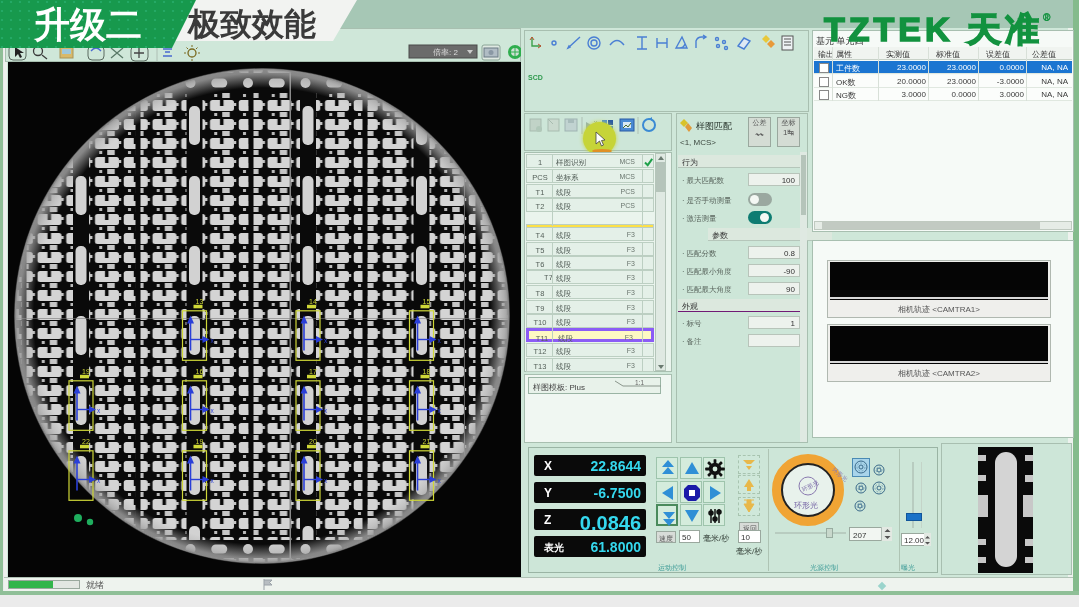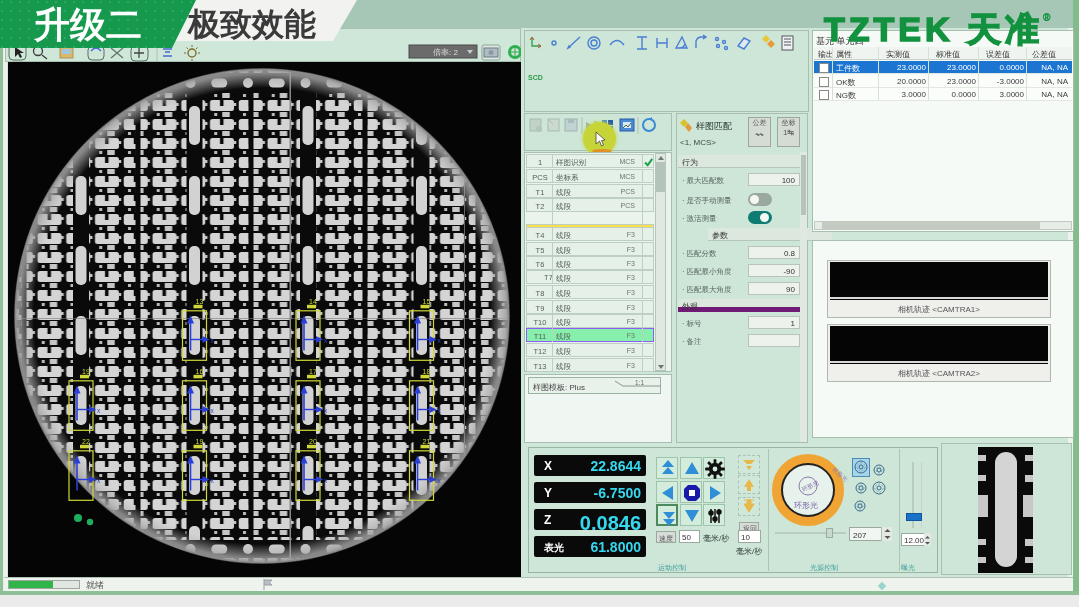--- a/index.html
+++ b/index.html
@@ -393,21 +393,21 @@
     </div>
     <div class="bx" style="left:552px;top:300px;width:1px;height:14px;background:#bccfc2;"></div>
     <div class="bx" style="left:642px;top:300px;width:1px;height:14px;background:#bccfc2;"></div>
     <div class="bx" style="left:526px;top:314px;width:128px;height:14px;background:#e4f0e8;border:1px solid #bccfc2;font-size:7.5px;color:#55605a;">
       <span class="abs" style="left:0;top:3px;width:26px;text-align:center;">T10</span>
       <span class="abs" style="left:29px;top:3px;">线段</span>
       <span class="abs" style="right:18px;top:3px;font-size:7px;color:#6a766e;">F3</span>
     </div>
     <div class="bx" style="left:552px;top:314px;width:1px;height:14px;background:#bccfc2;"></div>
     <div class="bx" style="left:642px;top:314px;width:1px;height:14px;background:#bccfc2;"></div>
-    <div class="bx" style="left:526px;top:328px;width:128px;height:14px;background:#86efac;border:1px solid #8b5cf6;font-size:7.5px;color:#55605a;text-decoration:underline;">
+    <div class="bx" style="left:526px;top:328px;width:128px;height:14px;background:#fef9c3;border:3px solid #8b5cf6;font-size:7.5px;color:#55605a;text-decoration:underline;">
       <span class="abs" style="left:0;top:3px;width:26px;text-align:center;">T11</span>
       <span class="abs" style="left:29px;top:3px;">线段</span>
       <span class="abs" style="right:18px;top:3px;font-size:7px;color:#6a766e;">F3</span>
     </div>
     <div class="bx" style="left:552px;top:328px;width:1px;height:14px;background:#bccfc2;"></div>
     <div class="bx" style="left:642px;top:328px;width:1px;height:14px;background:#bccfc2;"></div>
     <div class="bx" style="left:526px;top:343px;width:128px;height:14px;background:#e4f0e8;border:1px solid #bccfc2;font-size:7.5px;color:#55605a;">
       <span class="abs" style="left:0;top:3px;width:26px;text-align:center;">T12</span>
       <span class="abs" style="left:29px;top:3px;">线段</span>
       <span class="abs" style="right:18px;top:3px;font-size:7px;color:#6a766e;">F3</span>
@@ -467,21 +467,21 @@
       <span class="abs" style="right:4px;top:2px;">0.8</span>
     </div>
     <div class="abs" style="left:682px;top:267px;font-size:7.5px;color:#5a665e;">· 匹配最小角度</div>
     <div class="bx" style="left:748px;top:264px;width:52px;height:13px;background:#edf2ed;border:1px solid #b8c4ba;font-size:8px;color:#333;text-align:right;">
       <span class="abs" style="right:4px;top:2px;">-90</span>
     </div>
     <div class="abs" style="left:682px;top:285px;font-size:7.5px;color:#5a665e;">· 匹配最大角度</div>
     <div class="bx" style="left:748px;top:282px;width:52px;height:13px;background:#edf2ed;border:1px solid #b8c4ba;font-size:8px;color:#333;text-align:right;">
       <span class="abs" style="right:4px;top:2px;">90</span>
     </div>
-    <div class="bx" style="left:678px;top:299px;width:124px;height:13px;background:#dce8de;border-bottom:5px solid #701a75;font-size:8px;color:#333;">
+    <div class="bx" style="left:678px;top:299px;width:124px;height:13px;background:#dce8de;border-bottom:1px solid #701a75;font-size:8px;color:#333;">
       <span class="abs" style="left:4px;top:2px;">外观</span>
     </div>
     <div class="abs" style="left:682px;top:319px;font-size:7.5px;color:#5a665e;">· 标号</div>
     <div class="bx" style="left:748px;top:316px;width:52px;height:13px;background:#edf2ed;border:1px solid #b8c4ba;font-size:8px;color:#333;text-align:right;">
       <span class="abs" style="right:4px;top:2px;">1</span>
     </div>
     <div class="abs" style="left:682px;top:337px;font-size:7.5px;color:#5a665e;">· 备注</div>
     <div class="bx" style="left:748px;top:334px;width:52px;height:13px;background:#edf2ed;border:1px solid #b8c4ba;font-size:8px;color:#333;text-align:right;">
       <span class="abs" style="right:4px;top:2px;"></span>
     </div>

